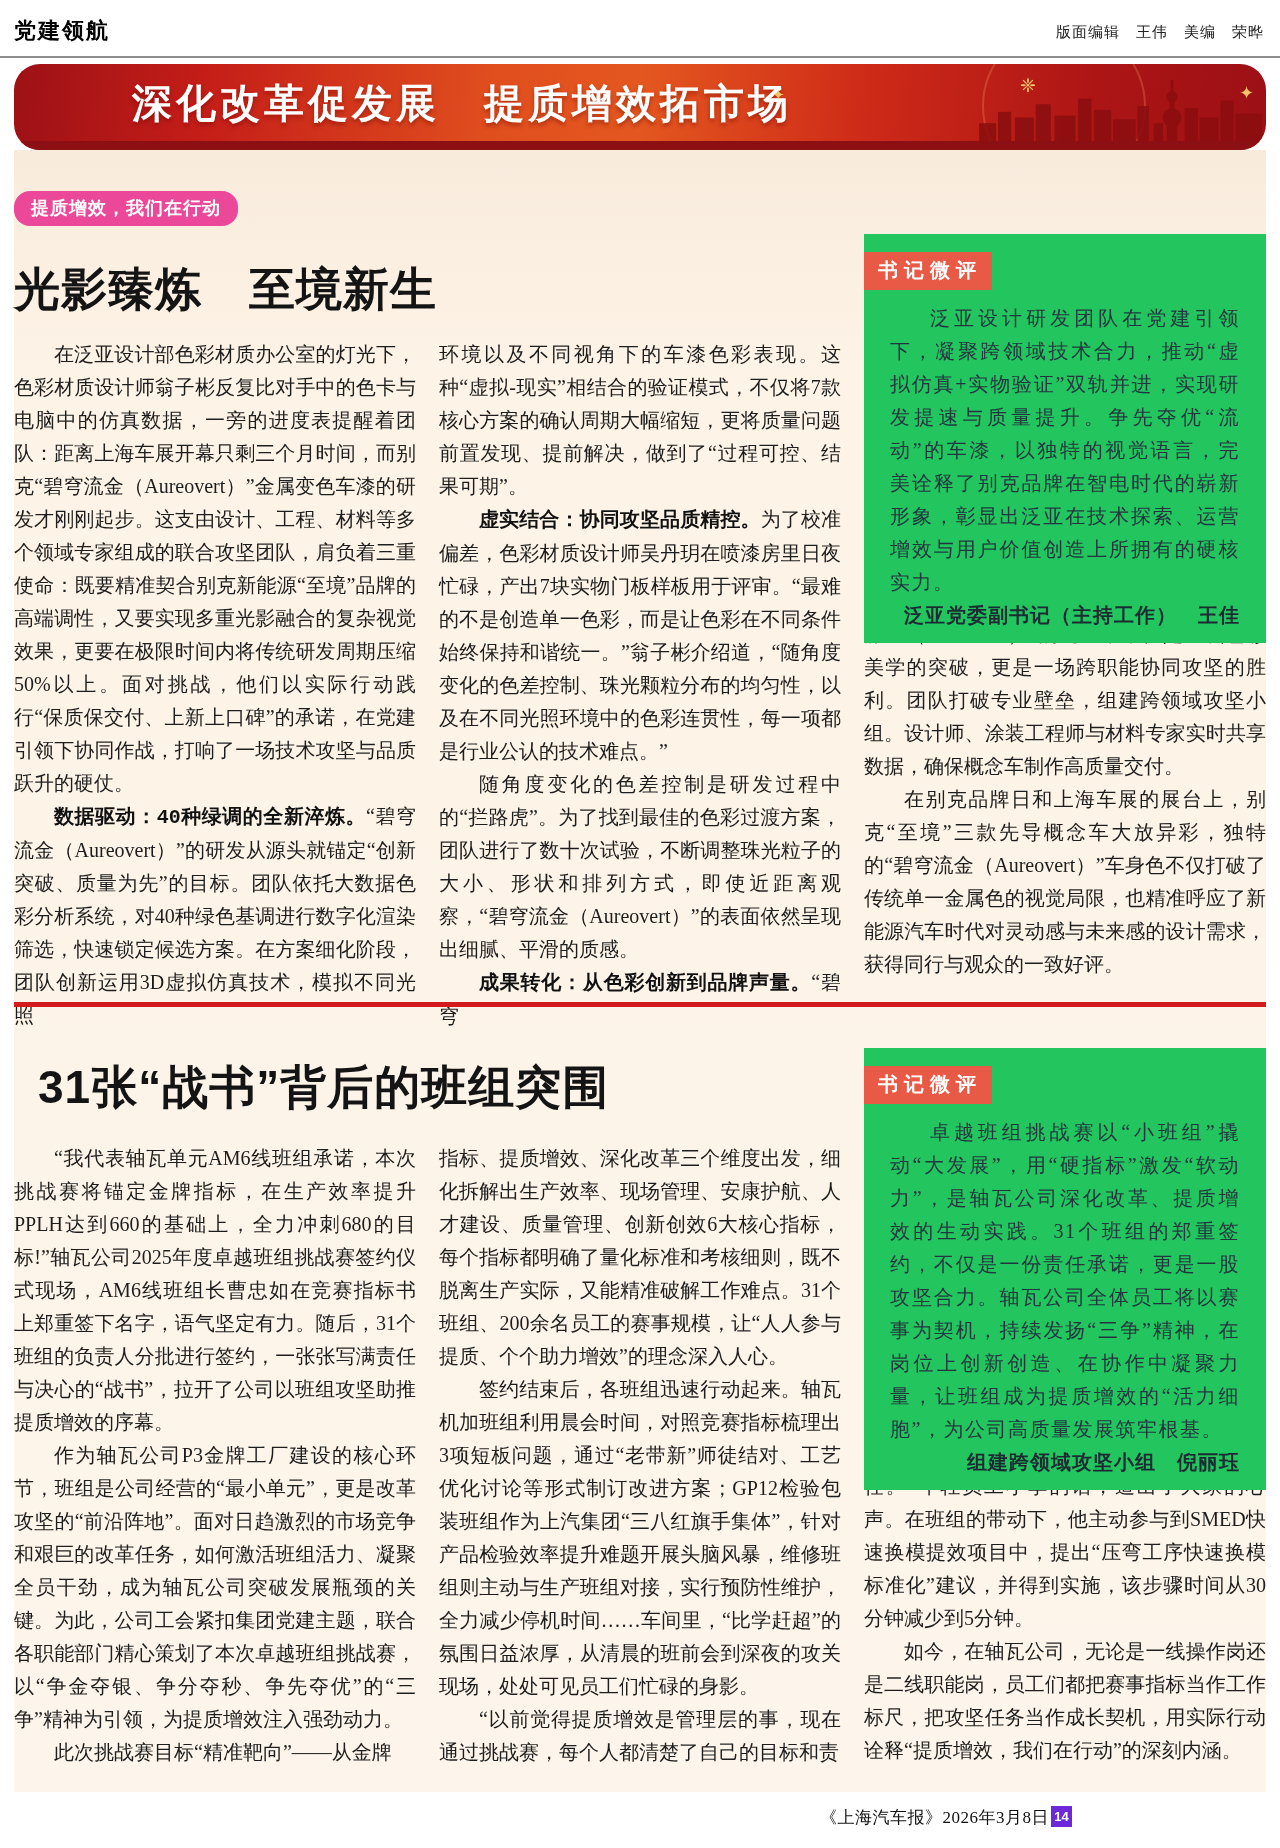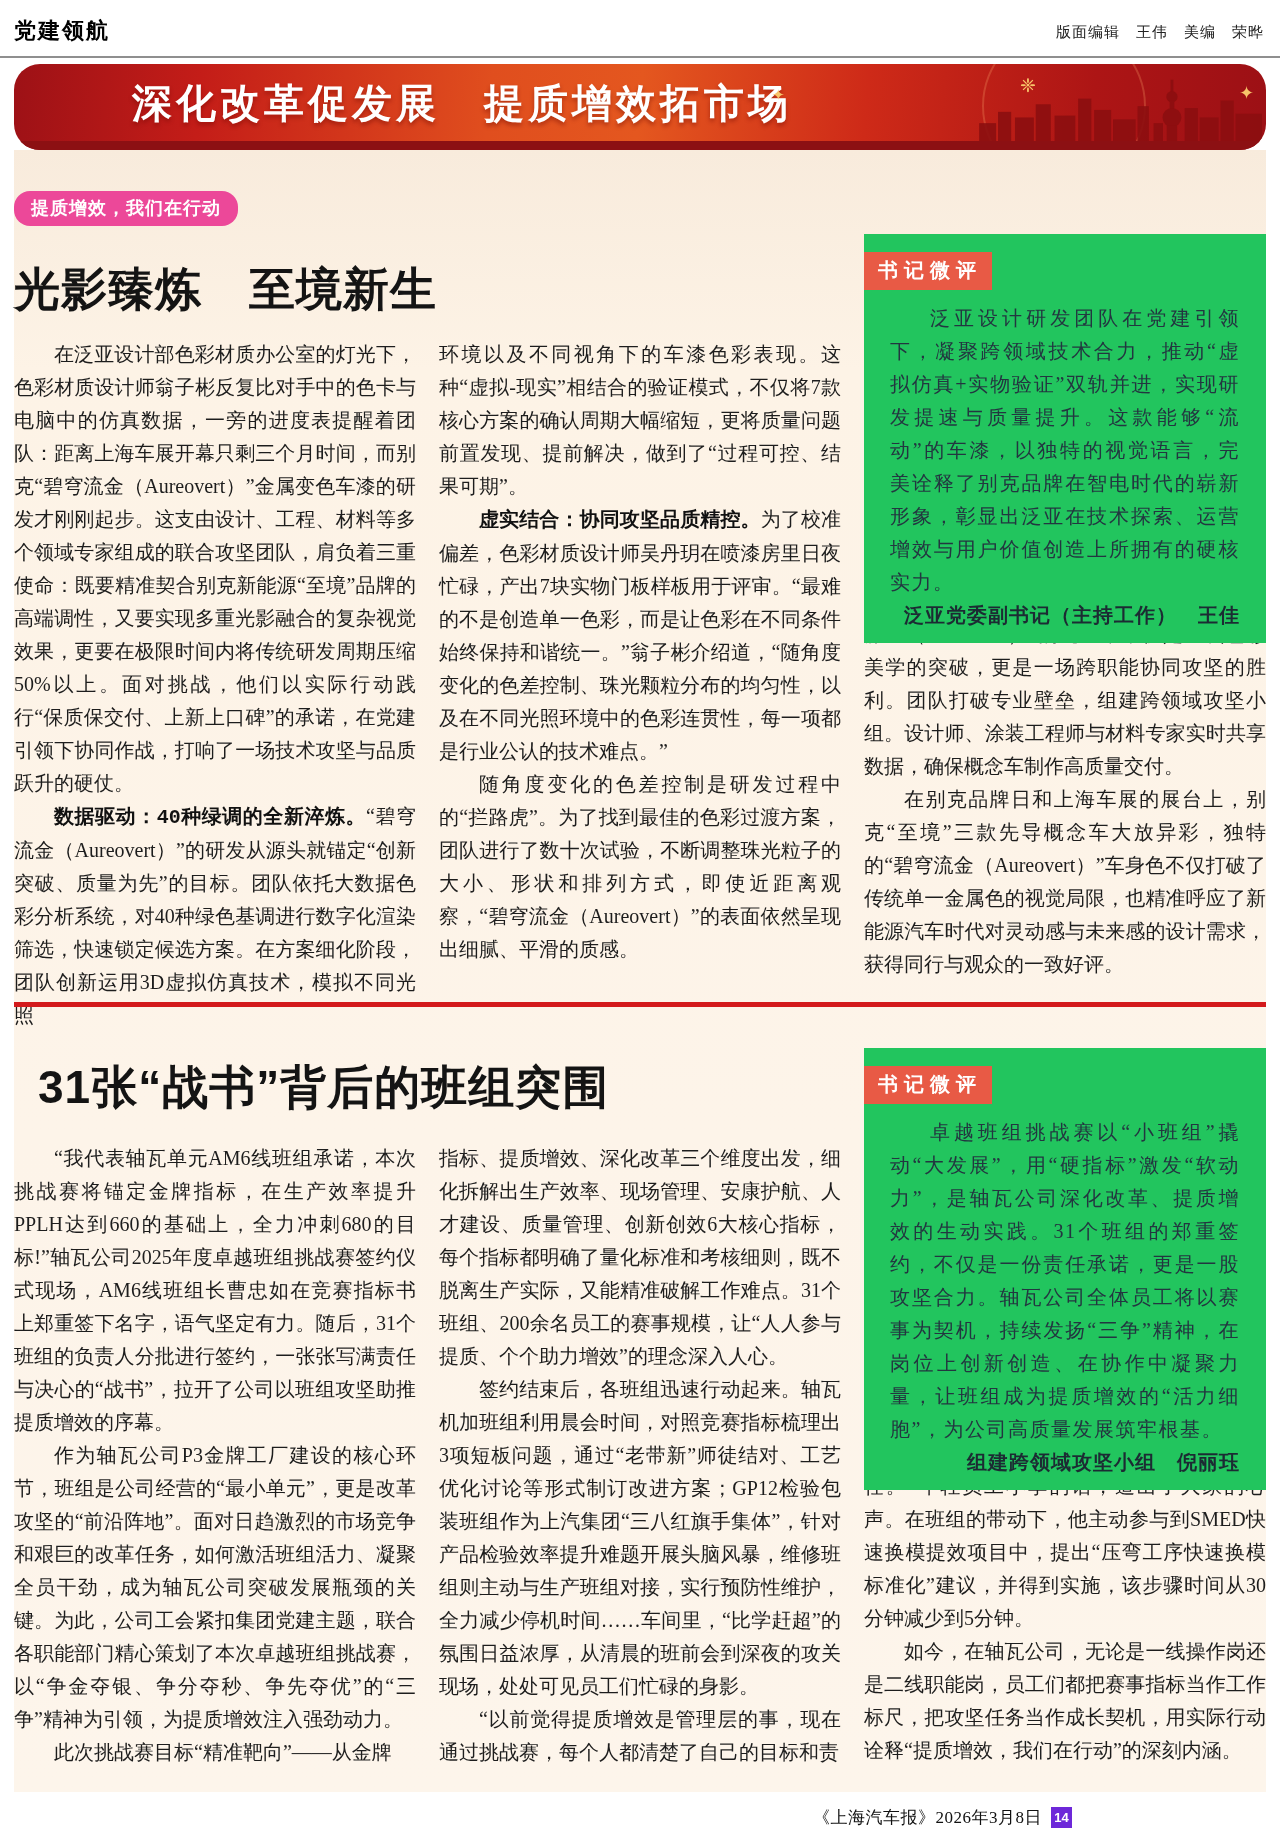--- a/index.html
+++ b/index.html
@@ -66,21 +66,21 @@
     padding:5px 10px 6px 14px;}
   .note-text{margin-top:12px;font-size:20px;line-height:33px;letter-spacing:1.5px;
     text-align:justify;text-indent:2em;color:#233640;}
   .note-sig{margin-top:3px;text-align:right;font-weight:700;font-size:20px;
     letter-spacing:1px;color:#1c2b33;}
 
   
   .article-divider{position:absolute;left:14px;top:1002px;width:1252px;height:5px;background:#d31a1c;}
 
   
-  .footer{position:absolute;right:208px;top:1806px;display:flex;align-items:center;gap:9px;}
+  .footer{position:absolute;right:208px;top:1806px;display:flex;gap:2px;}
   .footer-paper{font-size:17px;color:#111;letter-spacing:0.5px;}
   .footer-pagebox{width:21px;height:21px;background:#6d28d9;color:#fff;display:flex;
     align-items:center;justify-content:center;font:700 13px "Liberation Sans","DejaVu Sans",sans-serif;}
 </style>
 </head>
 <body>
 
 <div class="masthead-section">党建领航</div>
 <div class="masthead-editors">版面编辑　王伟　美编　荣晔</div>
 <div class="masthead-rule"></div>
@@ -121,29 +121,30 @@
 
 <h1 class="article-title t1">光影臻炼　至境新生</h1>
 <div class="col a1c1">
     <p class="para ind">在泛亚设计部色彩材质办公室的灯光下，色彩材质设计师翁子彬反复比对手中的色卡与电脑中的仿真数据，一旁的进度表提醒着团队：距离上海车展开幕只剩三个月时间，而别克“碧穹流金（Aureovert）”金属变色车漆的研发才刚刚起步。这支由设计、工程、材料等多个领域专家组成的联合攻坚团队，肩负着三重使命：既要精准契合别克新能源“至境”品牌的高端调性，又要实现多重光影融合的复杂视觉效果，更要在极限时间内将传统研发周期压缩50%以上。面对挑战，他们以实际行动践行“保质保交付、上新上口碑”的承诺，在党建引领下协同作战，打响了一场技术攻坚与品质跃升的硬仗。</p>
     <p class="para ind"><b class="lead">数据驱动：40种绿调的全新淬炼。</b>“碧穹流金（Aureovert）”的研发从源头就锚定“创新突破、质量为先”的目标。团队依托大数据色彩分析系统，对40种绿色基调进行数字化渲染筛选，快速锁定候选方案。在方案细化阶段，团队创新运用3D虚拟仿真技术，模拟不同光照</p>
   </div>
 <div class="col a1c2">
     <p class="para">环境以及不同视角下的车漆色彩表现。这种“虚拟-现实”相结合的验证模式，不仅将7款核心方案的确认周期大幅缩短，更将质量问题前置发现、提前解决，做到了“过程可控、结果可期”。</p>
     <p class="para ind"><b class="lead">虚实结合：协同攻坚品质精控。</b>为了校准偏差，色彩材质设计师吴丹玥在喷漆房里日夜忙碌，产出7块实物门板样板用于评审。“最难的不是创造单一色彩，而是让色彩在不同条件始终保持和谐统一。”翁子彬介绍道，“随角度变化的色差控制、珠光颗粒分布的均匀性，以及在不同光照环境中的色彩连贯性，每一项都是行业公认的技术难点。”</p>
     <p class="para ind">随角度变化的色差控制是研发过程中的“拦路虎”。为了找到最佳的色彩过渡方案，团队进行了数十次试验，不断调整珠光粒子的大小、形状和排列方式，即使近距离观察，“碧穹流金（Aureovert）”的表面依然呈现出细腻、平滑的质感。</p>
+    <p class="para ind"><b class="lead">成果转化：从色彩创新到品牌声量。</b>“碧穹</p>
   </div>
 <div class="col a1c3">
     <p class="para">流金（Aureovert）”的诞生，不仅是一次色彩美学的突破，更是一场跨职能协同攻坚的胜利。团队打破专业壁垒，组建跨领域攻坚小组。设计师、涂装工程师与材料专家实时共享数据，确保概念车制作高质量交付。</p>
     <p class="para ind">在别克品牌日和上海车展的展台上，别克“至境”三款先导概念车大放异彩，独特的“碧穹流金（Aureovert）”车身色不仅打破了传统单一金属色的视觉局限，也精准呼应了新能源汽车时代对灵动感与未来感的设计需求，获得同行与观众的一致好评。</p>
   </div>
 
 <div class="note-box b1">
   <div class="note-tag">书记微评</div>
-  <div class="note-text">泛亚设计研发团队在党建引领下，凝聚跨领域技术合力，推动“虚拟仿真+实物验证”双轨并进，实现研发提速与质量提升。这款能够“流动”的车漆，以独特的视觉语言，完美诠释了别克品牌在智电时代的崭新形象，彰显出泛亚在技术探索、运营增效与用户价值创造上所拥有的硬核实力。</div>
+  <div class="note-text">泛亚设计研发团队在党建引领下，凝聚跨领域技术合力，推动“虚拟仿真+实物验证”双轨并进，实现研发提速与质量提升。争先夺优“流动”的车漆，以独特的视觉语言，完美诠释了别克品牌在智电时代的崭新形象，彰显出泛亚在技术探索、运营增效与用户价值创造上所拥有的硬核实力。</div>
   <div class="note-sig">泛亚党委副书记（主持工作）　王佳</div>
 </div>
 
 <div class="article-divider"></div>
 
 <h1 class="article-title t2">31张“战书”背后的班组突围</h1>
 <div class="col a2c1">
     <p class="para ind">“我代表轴瓦单元AM6线班组承诺，本次挑战赛将锚定金牌指标，在生产效率提升PPLH达到660的基础上，全力冲刺680的目标!”轴瓦公司2025年度卓越班组挑战赛签约仪式现场，AM6线班组长曹忠如在竞赛指标书上郑重签下名字，语气坚定有力。随后，31个班组的负责人分批进行签约，一张张写满责任与决心的“战书”，拉开了公司以班组攻坚助推提质增效的序幕。</p>
     <p class="para ind">作为轴瓦公司P3金牌工厂建设的核心环节，班组是公司经营的“最小单元”，更是改革攻坚的“前沿阵地”。面对日趋激烈的市场竞争和艰巨的改革任务，如何激活班组活力、凝聚全员干劲，成为轴瓦公司突破发展瓶颈的关键。为此，公司工会紧扣集团党建主题，联合各职能部门精心策划了本次卓越班组挑战赛，以“争金夺银、争分夺秒、争先夺优”的“三争”精神为引领，为提质增效注入强劲动力。</p>
     <p class="para ind">此次挑战赛目标“精准靶向”——从金牌</p>

